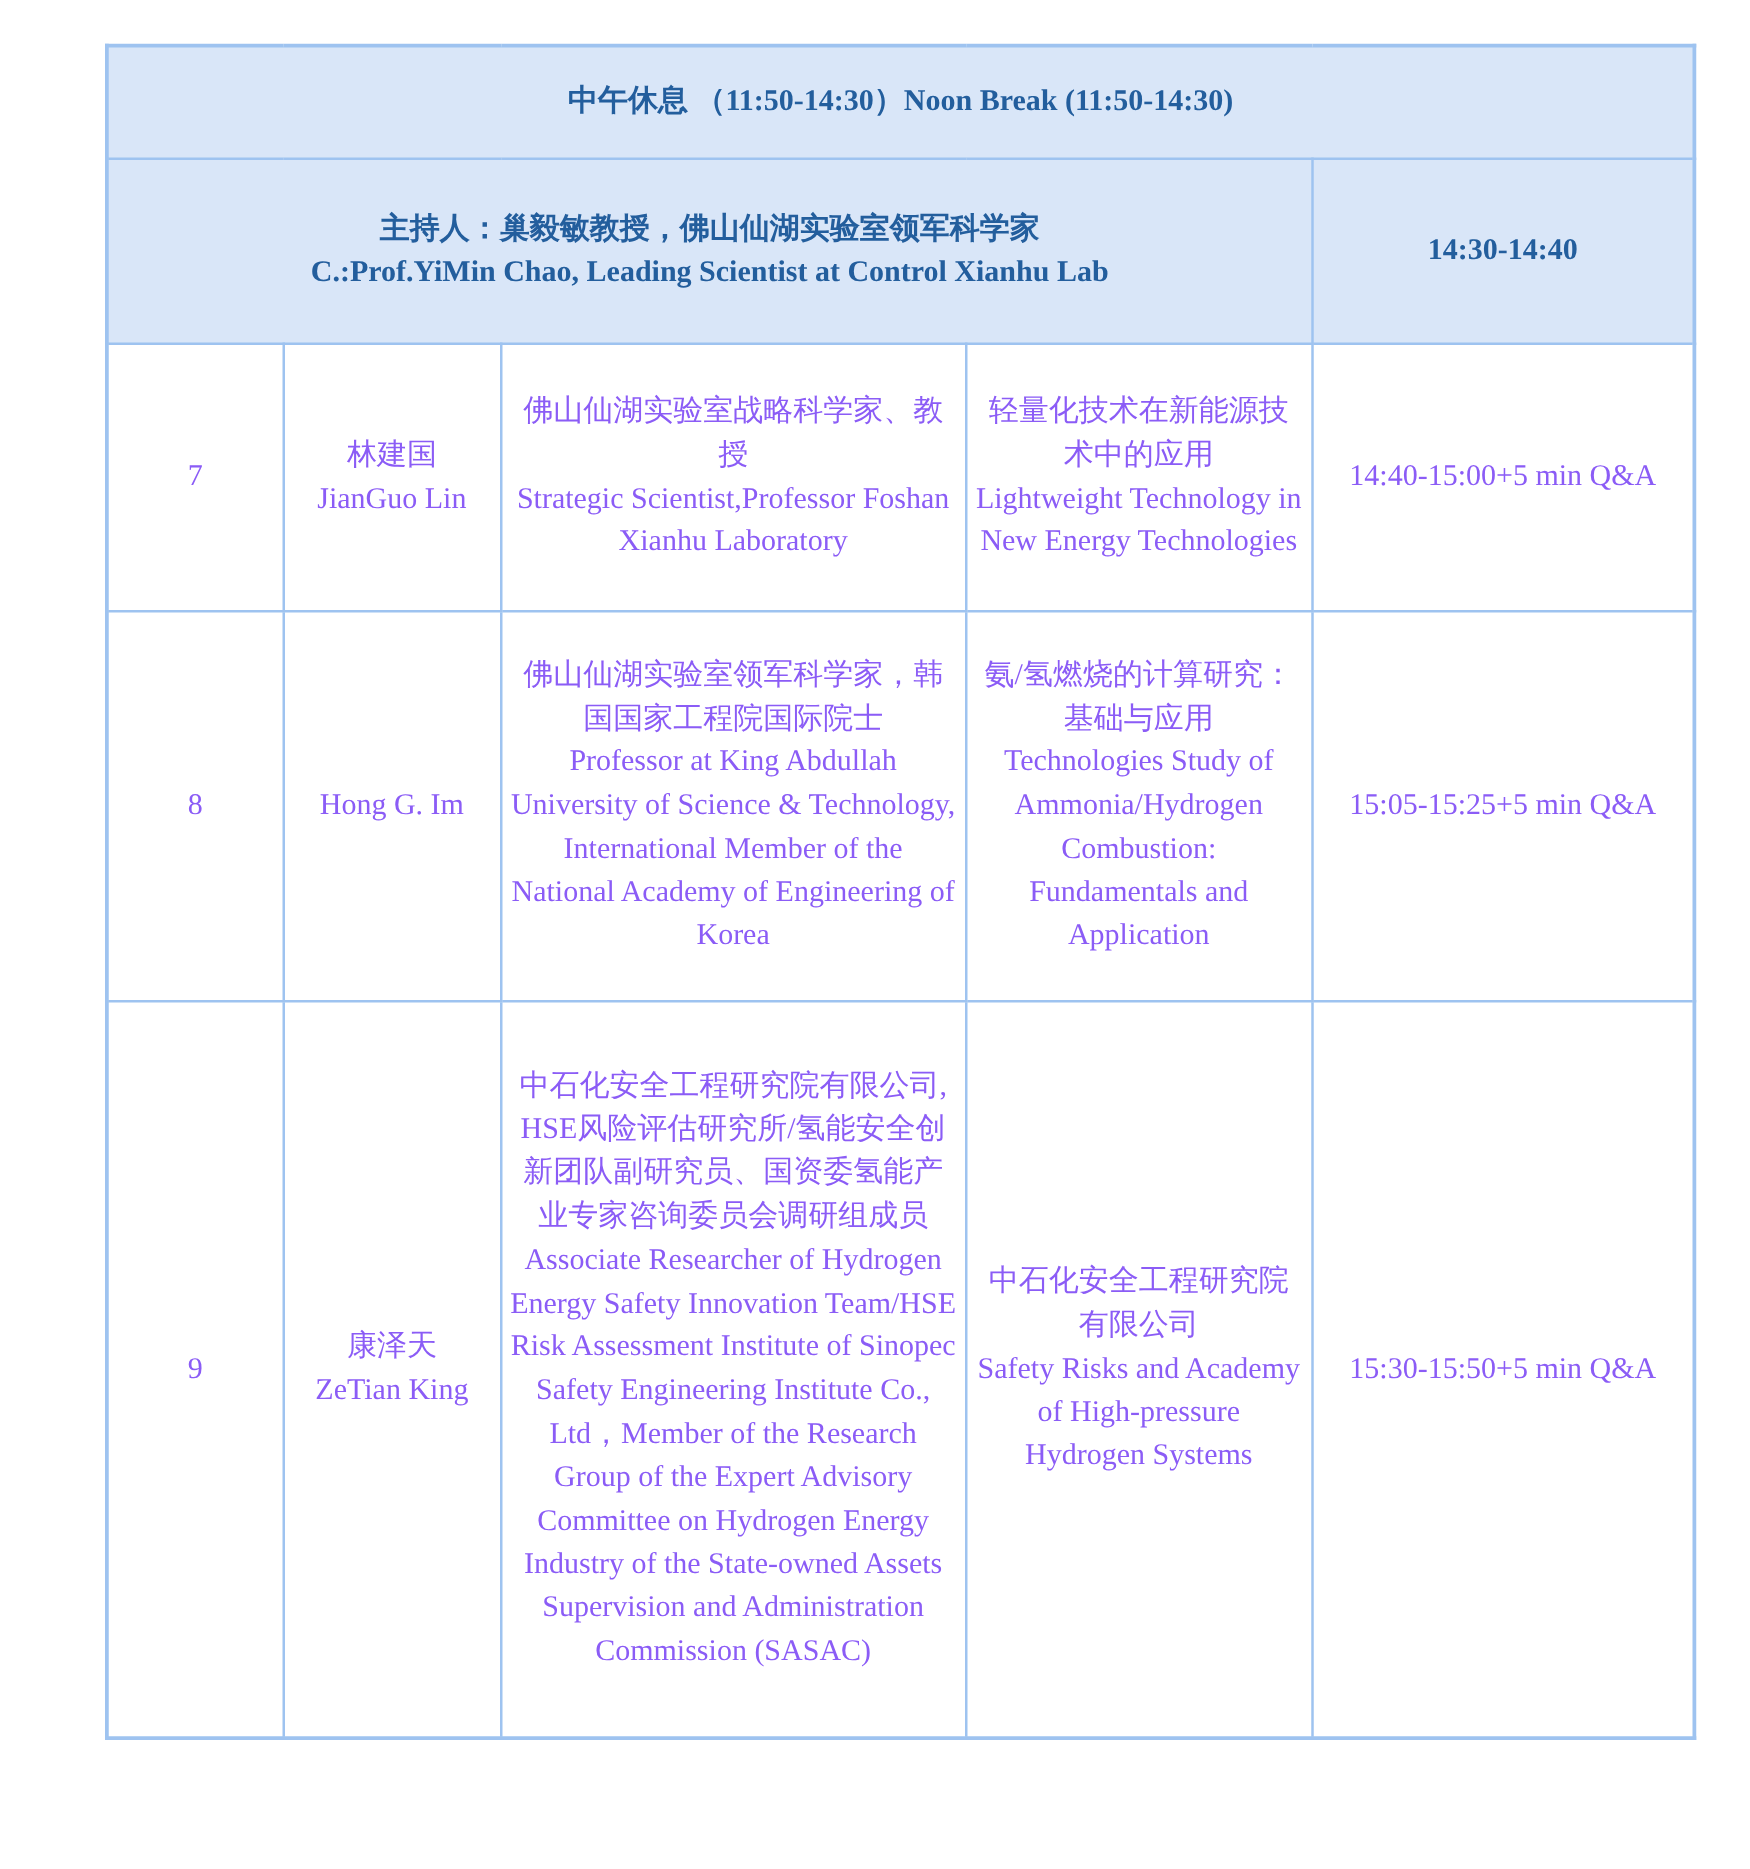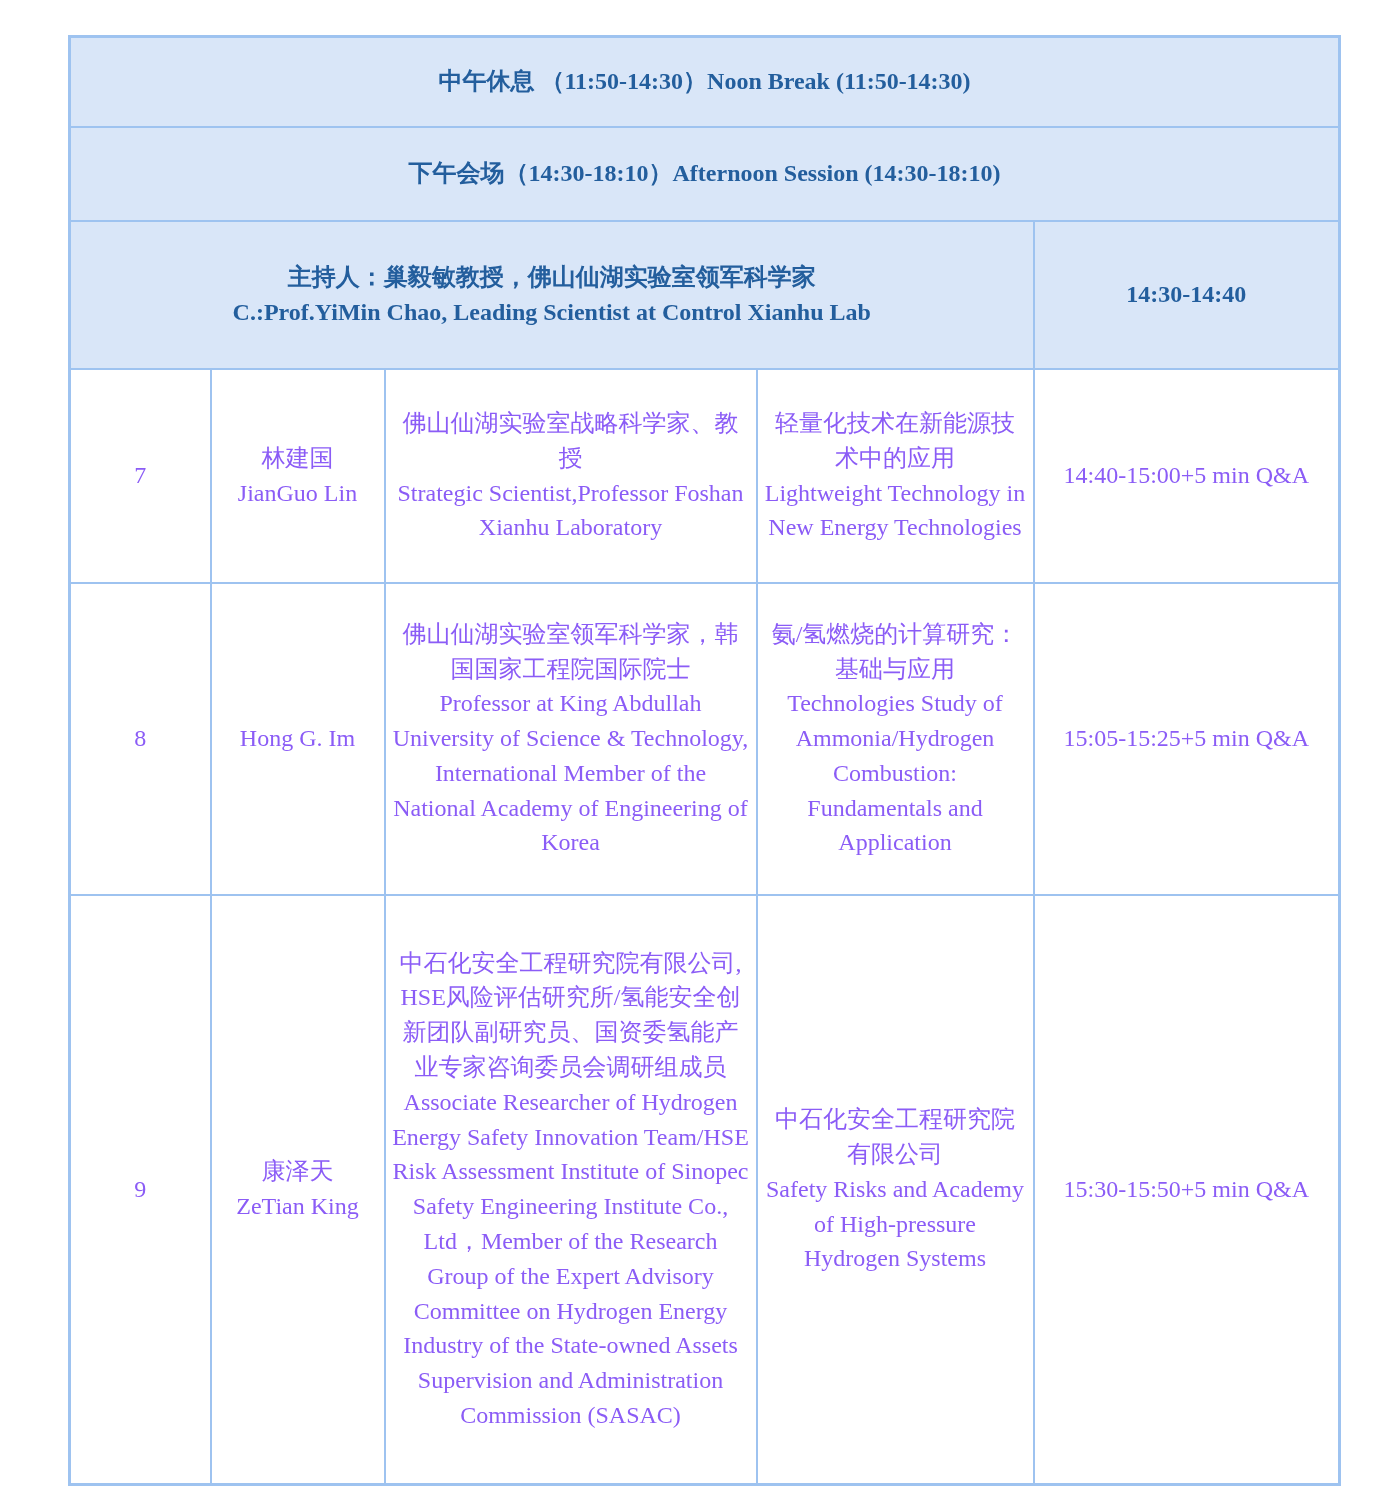--- a/index.html
+++ b/index.html
@@ -2,21 +2,21 @@
 <html><head>
 <meta charset="utf-8">
 <style>
   * { margin:0; padding:0; box-sizing:border-box; }
   html,body { background:#ffffff; }
   body {
     width:1400px; height:1495px; position:relative; overflow:hidden;
     font-family:"Liberation Serif","DejaVu Serif",serif;
     color:#1a1a1a;
   }
-  .sheet { position:absolute; left:68px; top:35px; }
+  .sheet { position:absolute; left:84px; top:35px; }
   table.schedule {
     width:1270px;
     border-collapse:collapse;
     table-layout:fixed;
     border:3px solid #9ec3f0;
   }
   table.schedule td {
     border:2px solid #9ec3f0;
     text-align:center;
     vertical-align:middle;
@@ -53,23 +53,20 @@
       <col style="width:372px">
       <col style="width:277px">
       <col style="width:306px">
     </colgroup>
 
     <tbody>
         <tr class="r-noon">
       <td colspan="5" class="hdr">中午休息 （11:50-14:30）Noon Break (11:50-14:30)</td>
     </tr>
 
-    <tr class="r-aft">
-      <td colspan="5" class="hdr">下午会场（14:30-18:10）Afternoon Session (14:30-18:10)</td>
-    </tr>
 
     <tr class="r-mod">
       <td colspan="4" class="hdr mod-cell">
         <div>主持人：巢毅敏教授，佛山仙湖实验室领军科学家</div>
         <div>C.:Prof.YiMin Chao, Leading Scientist at Control Xianhu Lab</div>
       </td>
       <td class="hdr">14:30-14:40</td>
     </tr>
 
     <tr class="session r-s7">

